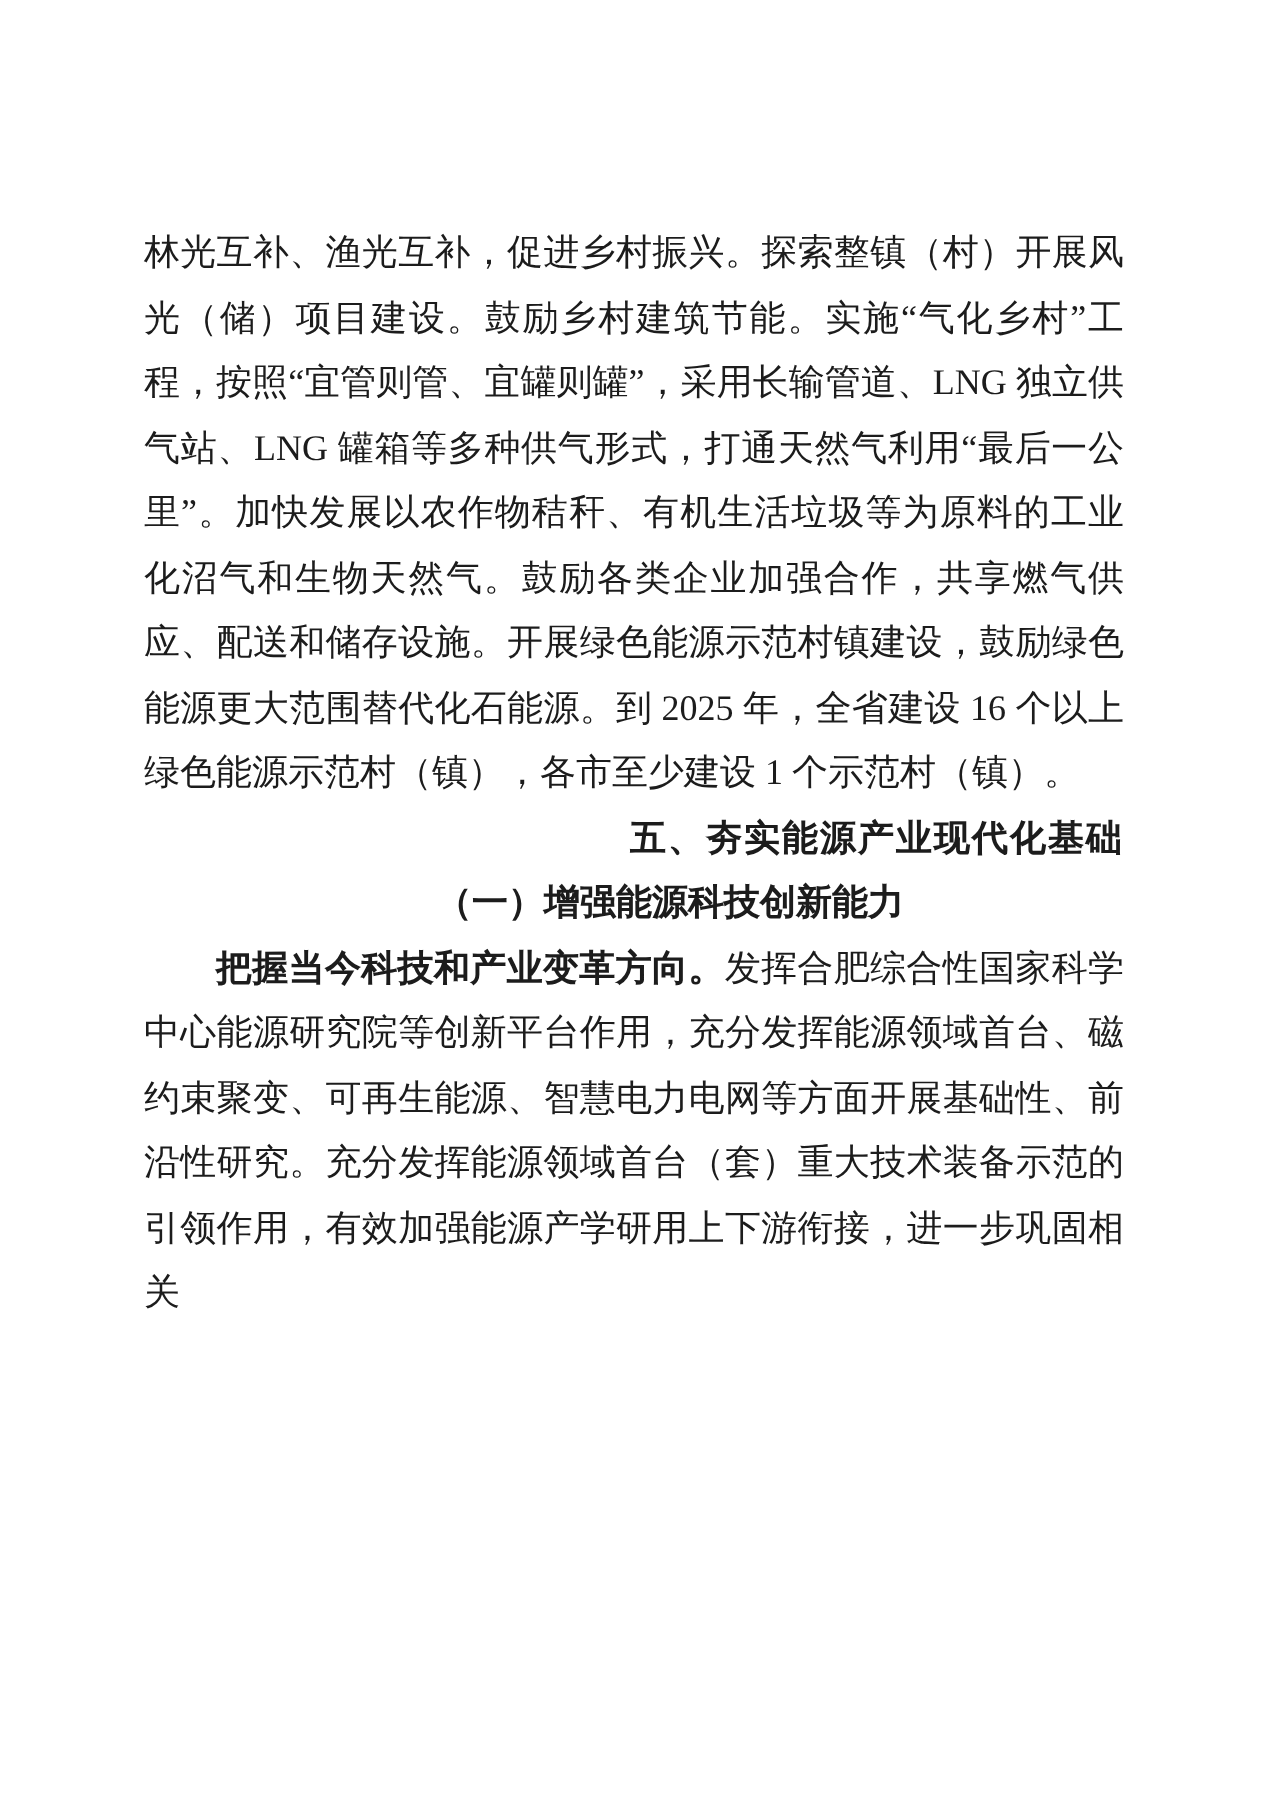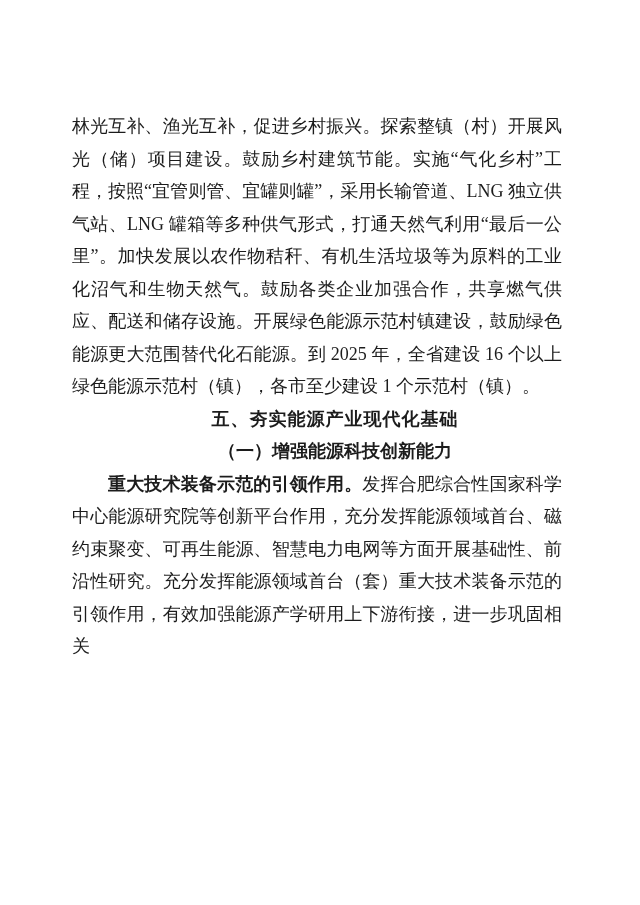--- a/index.html
+++ b/index.html
@@ -33,21 +33,21 @@
   .para.no-indent {
     text-indent: 0;
   }
   .section-heading {
     margin: 0;
     padding: 0;
     font-size: 18px;
     line-height: 32.5px;
     font-weight: 700;
     text-indent: 2em;
-    text-align: center;
+    text-align: right;
     font-family: "Liberation Sans", "DejaVu Sans", "Liberation Serif", sans-serif;
     letter-spacing: 1px;
   }
   .subsection-heading {
     margin: 0;
     padding: 0;
     font-size: 18px;
     line-height: 32.5px;
     font-weight: 700;
     text-indent: 2em;
@@ -74,19 +74,19 @@
 
   <div class="body-text">
 
     <p class="para no-indent">林光互补、渔光互补，促进乡村振兴。探索整镇（村）开展风光（储）项目建设。鼓励乡村建筑节能。实施“气化乡村”工程，按照“宜管则管、宜罐则罐”，采用长输管道、LNG 独立供气站、LNG 罐箱等多种供气形式，打通天然气利用“最后一公里”。加快发展以农作物秸秆、有机生活垃圾等为原料的工业化沼气和生物天然气。鼓励各类企业加强合作，共享燃气供应、配送和储存设施。开展绿色能源示范村镇建设，鼓励绿色能源更大范围替代化石能源。到 2025 年，全省建设 16 个以上绿色能源示范村（镇），各市至少建设 1 个示范村（镇）。</p>
 
     <h2 class="section-heading">五、夯实能源产业现代化基础</h2>
 
 
     <h3 class="subsection-heading">（一）增强能源科技创新能力</h3>
 
-    <p class="para"><span class="lead-bold">重大技术装备示范的引领作用。</span><span>发挥合肥综合性国家科学中心能源研究院等创新平台作用，充分发挥能源领域首台、磁约束聚变、可再生能源、智慧电力电网等方面开展基础性、前沿性研究。充分发挥能源领域首台（套）重大技术装备示范的引领作用，有效加强能源产学研用上下游衔接，进一步巩固相关</span></p>
+    <p class="para"><span class="lead-bold">把握当今科技和产业变革方向。</span><span>发挥合肥综合性国家科学中心能源研究院等创新平台作用，充分发挥能源领域首台、磁约束聚变、可再生能源、智慧电力电网等方面开展基础性、前沿性研究。充分发挥能源领域首台（套）重大技术装备示范的引领作用，有效加强能源产学研用上下游衔接，进一步巩固相关</span></p>
 
   </div>
 
   <div class="page-footer">— 31 —</div>
 
 </div>
 
 </body></html>

